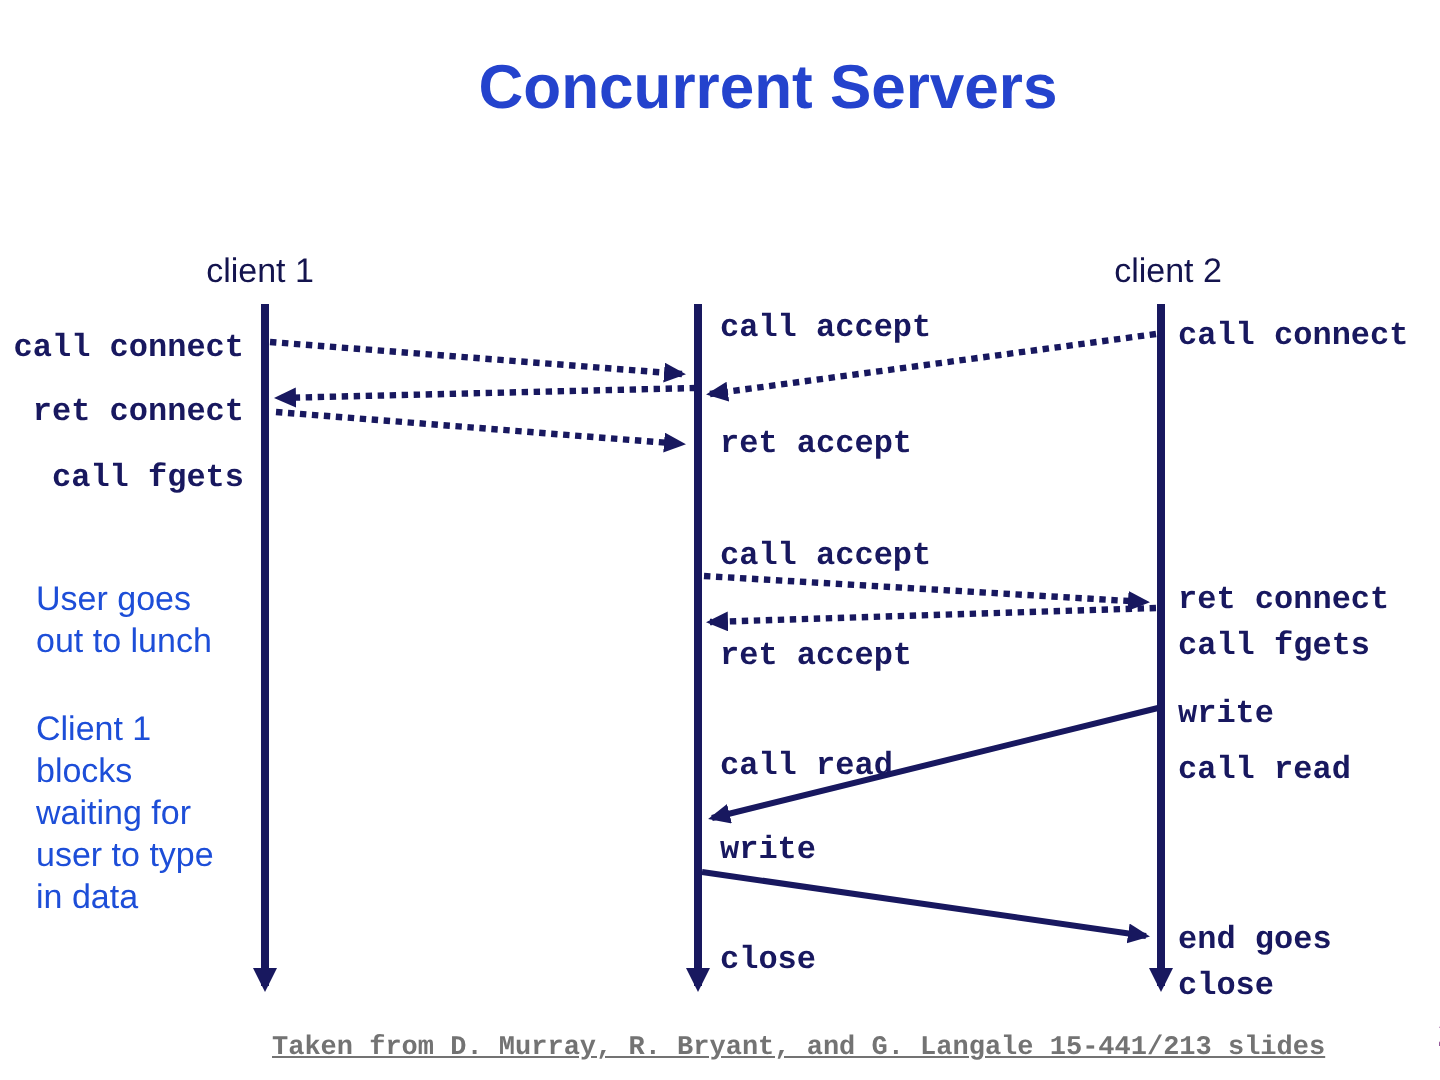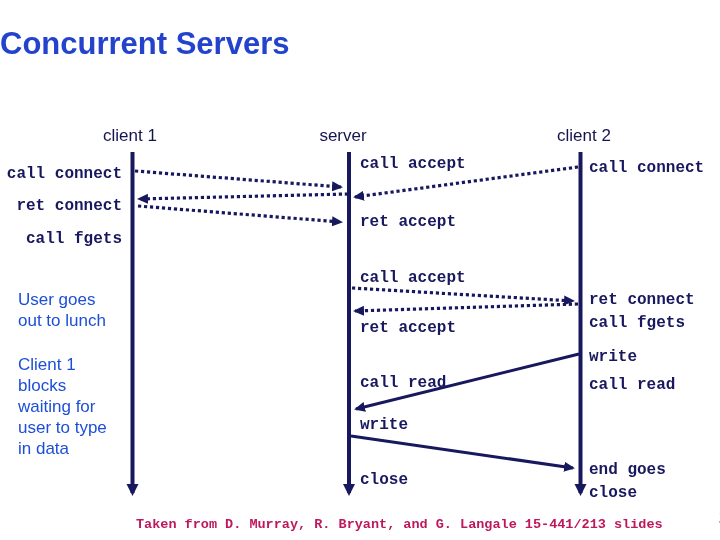--- a/index.html
+++ b/index.html
@@ -5,24 +5,25 @@
   html,body{margin:0;padding:0;background:#ffffff;}
   #slide{
     position:relative;
     width:720px;height:540px;
     background:#ffffff;
     overflow:hidden;
     font-family:"Liberation Sans",sans-serif;
   }
   .title{
     position:absolute;top:26px;left:0;right:0;
-    text-align:left;
+    text-align:center;
     font:bold 31px/36px "Liberation Sans",sans-serif;
     color:#2443cd;
     letter-spacing:0px;
+    padding-left:48px;
   }
   .colhdr{
     position:absolute;top:126px;width:140px;
     text-align:center;
     font:17px/20px "Liberation Sans",sans-serif;
     color:#14144e;
   }
   .mono{
     position:absolute;
     font:bold 16px/16px "Liberation Mono","DejaVu Sans Mono",monospace;
@@ -31,42 +32,41 @@
   }
   .note{
     position:absolute;left:18px;width:120px;
     font:17px/21px "Liberation Sans",sans-serif;
     color:#1d4ed8;
     white-space:pre-line;
   }
   .credit{
     position:absolute;left:136px;top:517px;
     font:bold 13.5px/16px "Liberation Mono","DejaVu Sans Mono",monospace;
-    color:#be185d;white-space:nowrap;
+    color:#737373;white-space:nowrap;text-decoration:underline;
   }
   .pagenum{
     position:absolute;left:719px;top:506px;
     font:bold 18px/22px "Liberation Sans",sans-serif;
     color:#701a75;
   }
   svg{position:absolute;left:0;top:0;}
   
   .c1lbl{left:0;width:122px;text-align:right;}
   .svlbl{left:360px;text-align:center;}
   .c2lbl{left:589px;}
 </style>
 </head>
 <body>
 
 <div id="slide">
 
   <div class="title">Concurrent Servers</div>
 
   <div class="colhdr" style="left:60px;">client 1</div>
-  <div class="colhdr" style="left:273px;">server</div>
   <div class="colhdr" style="left:514px;">client 2</div>
 
   <svg width="720" height="540" viewBox="0 0 720 540">
     <defs>
       <marker id="ah" orient="auto" markerUnits="userSpaceOnUse" markerWidth="14" markerHeight="12" refX="9" refY="5">
         <path d="M0,0 L11,5 L0,10 z" fill="#18185f"></path>
       </marker>
       <marker id="vh" orient="auto" markerUnits="userSpaceOnUse" markerWidth="16" markerHeight="14" refX="9" refY="6">
         <path d="M0,0 L12,6 L0,12 z" fill="#18185f"></path>
       </marker>

